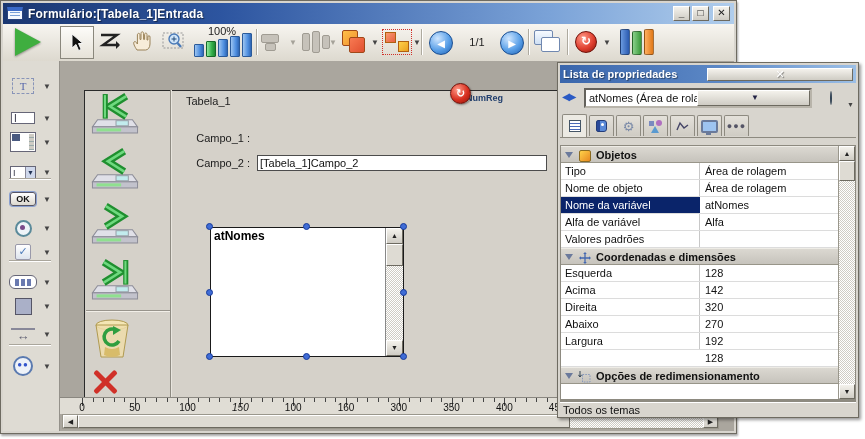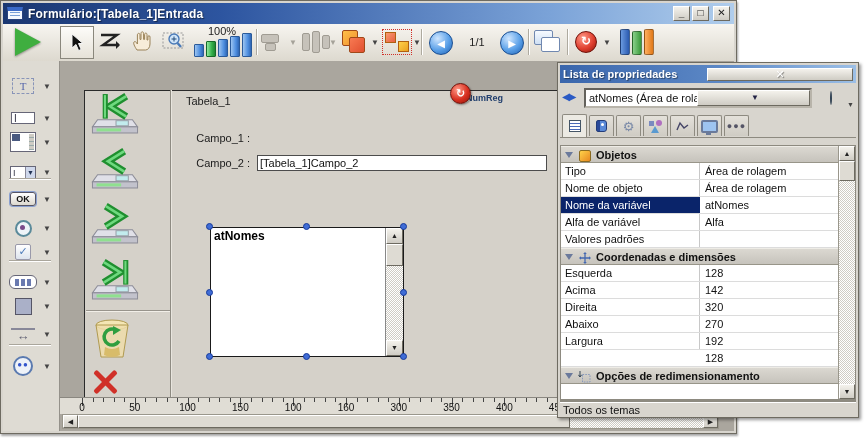--- a/index.html
+++ b/index.html
@@ -535,21 +535,21 @@
             <span class="tick" style="left: 602.8px; height: 8px;"></span>
             <span class="tick" style="left: 613.4px; height: 4px;"></span>
             <span class="tick" style="left: 623.9px; height: 4px;"></span>
             <span class="tick" style="left: 634.5px; height: 4px;"></span>
             <span class="tick" style="left: 645px; height: 4px;"></span>
             <span class="tick" style="left: 655.6px; height: 8px;"></span>
             <span class="tick" style="left: 666.2px; height: 4px;"></span>
             <span class="num" style="left: 22px;">0</span>
             <span class="num" style="left: 74.8px;">50</span>
             <span class="num" style="left: 127.6px;">100</span>
-            <span class="num" style="left: 180.4px;">150</span>
+            <span class="num" style="left: 180.4px; font-style: italic;">150</span>
             <span class="num" style="left: 233.2px;">100</span>
             <span class="num" style="left: 286px;">160</span>
             <span class="num" style="left: 338.8px;">300</span>
             <span class="num" style="left: 391.6px;">350</span>
             <span class="num" style="left: 444.4px;">400</span>
             <span class="num" style="left: 497.2px;">450</span>
           </div>
         <div class="hscroll">
           <span class="hs-btn" style="left:0;">◀</span>
           <span class="hs-thumb"></span>

